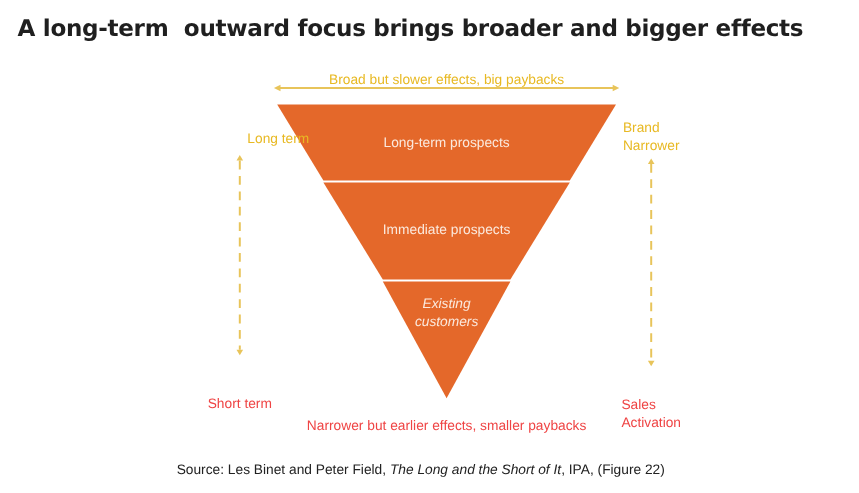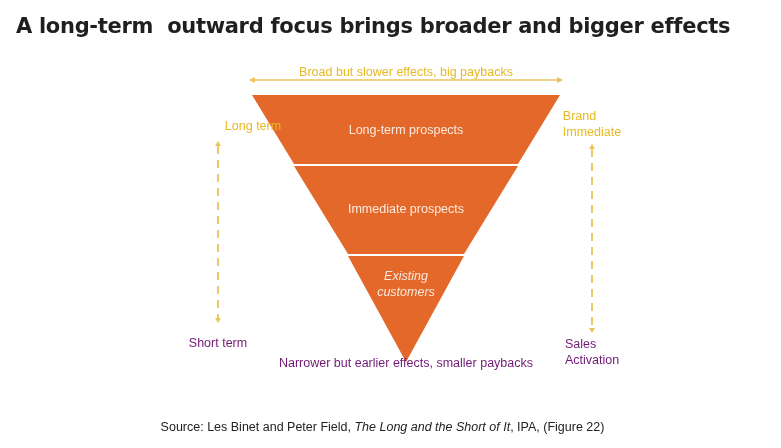--- a/index.html
+++ b/index.html
@@ -5,21 +5,21 @@
     html, body { margin: 0; padding: 0; background: #ffffff; }
     body { width: 781px; height: 448px; position: relative; overflow: hidden; }
     .title {
       position: absolute; left: 16px; top: 14px;
       font-family: "DejaVu Sans", sans-serif; font-weight: bold;
       font-size: 21px; color: #1f1f1f; letter-spacing: -0.3px; white-space: pre;
     }
     svg.diagram { position: absolute; left: 0; top: 0; }
     .lbl { position: absolute; font-family: "Liberation Sans", sans-serif; font-size: 12.5px; white-space: nowrap; }
     .yellow { color: #e8b923; }
-    .red { color: #701a75; }
+    .red { color: #ef4444; margin-top: 24px; }
     .band-text { position: absolute; font-family: "Liberation Sans", sans-serif; font-size: 12.5px; color: #fbe9dd; text-align: center; transform: translateX(-50%); white-space: nowrap; line-height: 16px; }
     .source {
       position: absolute; left: 0; width: 765px; top: 420px; text-align: center;
       font-family: "Liberation Sans", sans-serif; font-size: 12.5px; color: #222;
     }
     .center { transform: translateX(-50%); text-align: left; }
   </style>
 </head>
 <body>
 
@@ -59,21 +59,21 @@
 <div class="band-text" style="left:406px; top:268px;font-style:italic;">
   <div>Existing</div>
   <div>customers</div>
 </div>
 
 <div class="lbl yellow center" style="left:218px; top:119px;margin-left:35px;">Long term</div>
 <div class="lbl red center" style="left:218px; top:336px;">Short term</div>
 
 <div class="lbl yellow center" style="left:592px; top:108px; line-height:16px;">
   <div>Brand</div>
-  <div>Immediate</div>
+  <div>Narrower</div>
 </div>
 <div class="lbl red center" style="left:592px; top:336px; line-height:16px;">
   <div>Sales</div>
   <div>Activation</div>
 </div>
 
 <div class="lbl red center" style="left:406px; top:356px;">Narrower but earlier effects, smaller paybacks</div>
 
 <div class="source"><span>Source: Les Binet and Peter Field, </span><i>The Long and the Short of It</i><span>, IPA, (Figure 22)</span></div>
 

